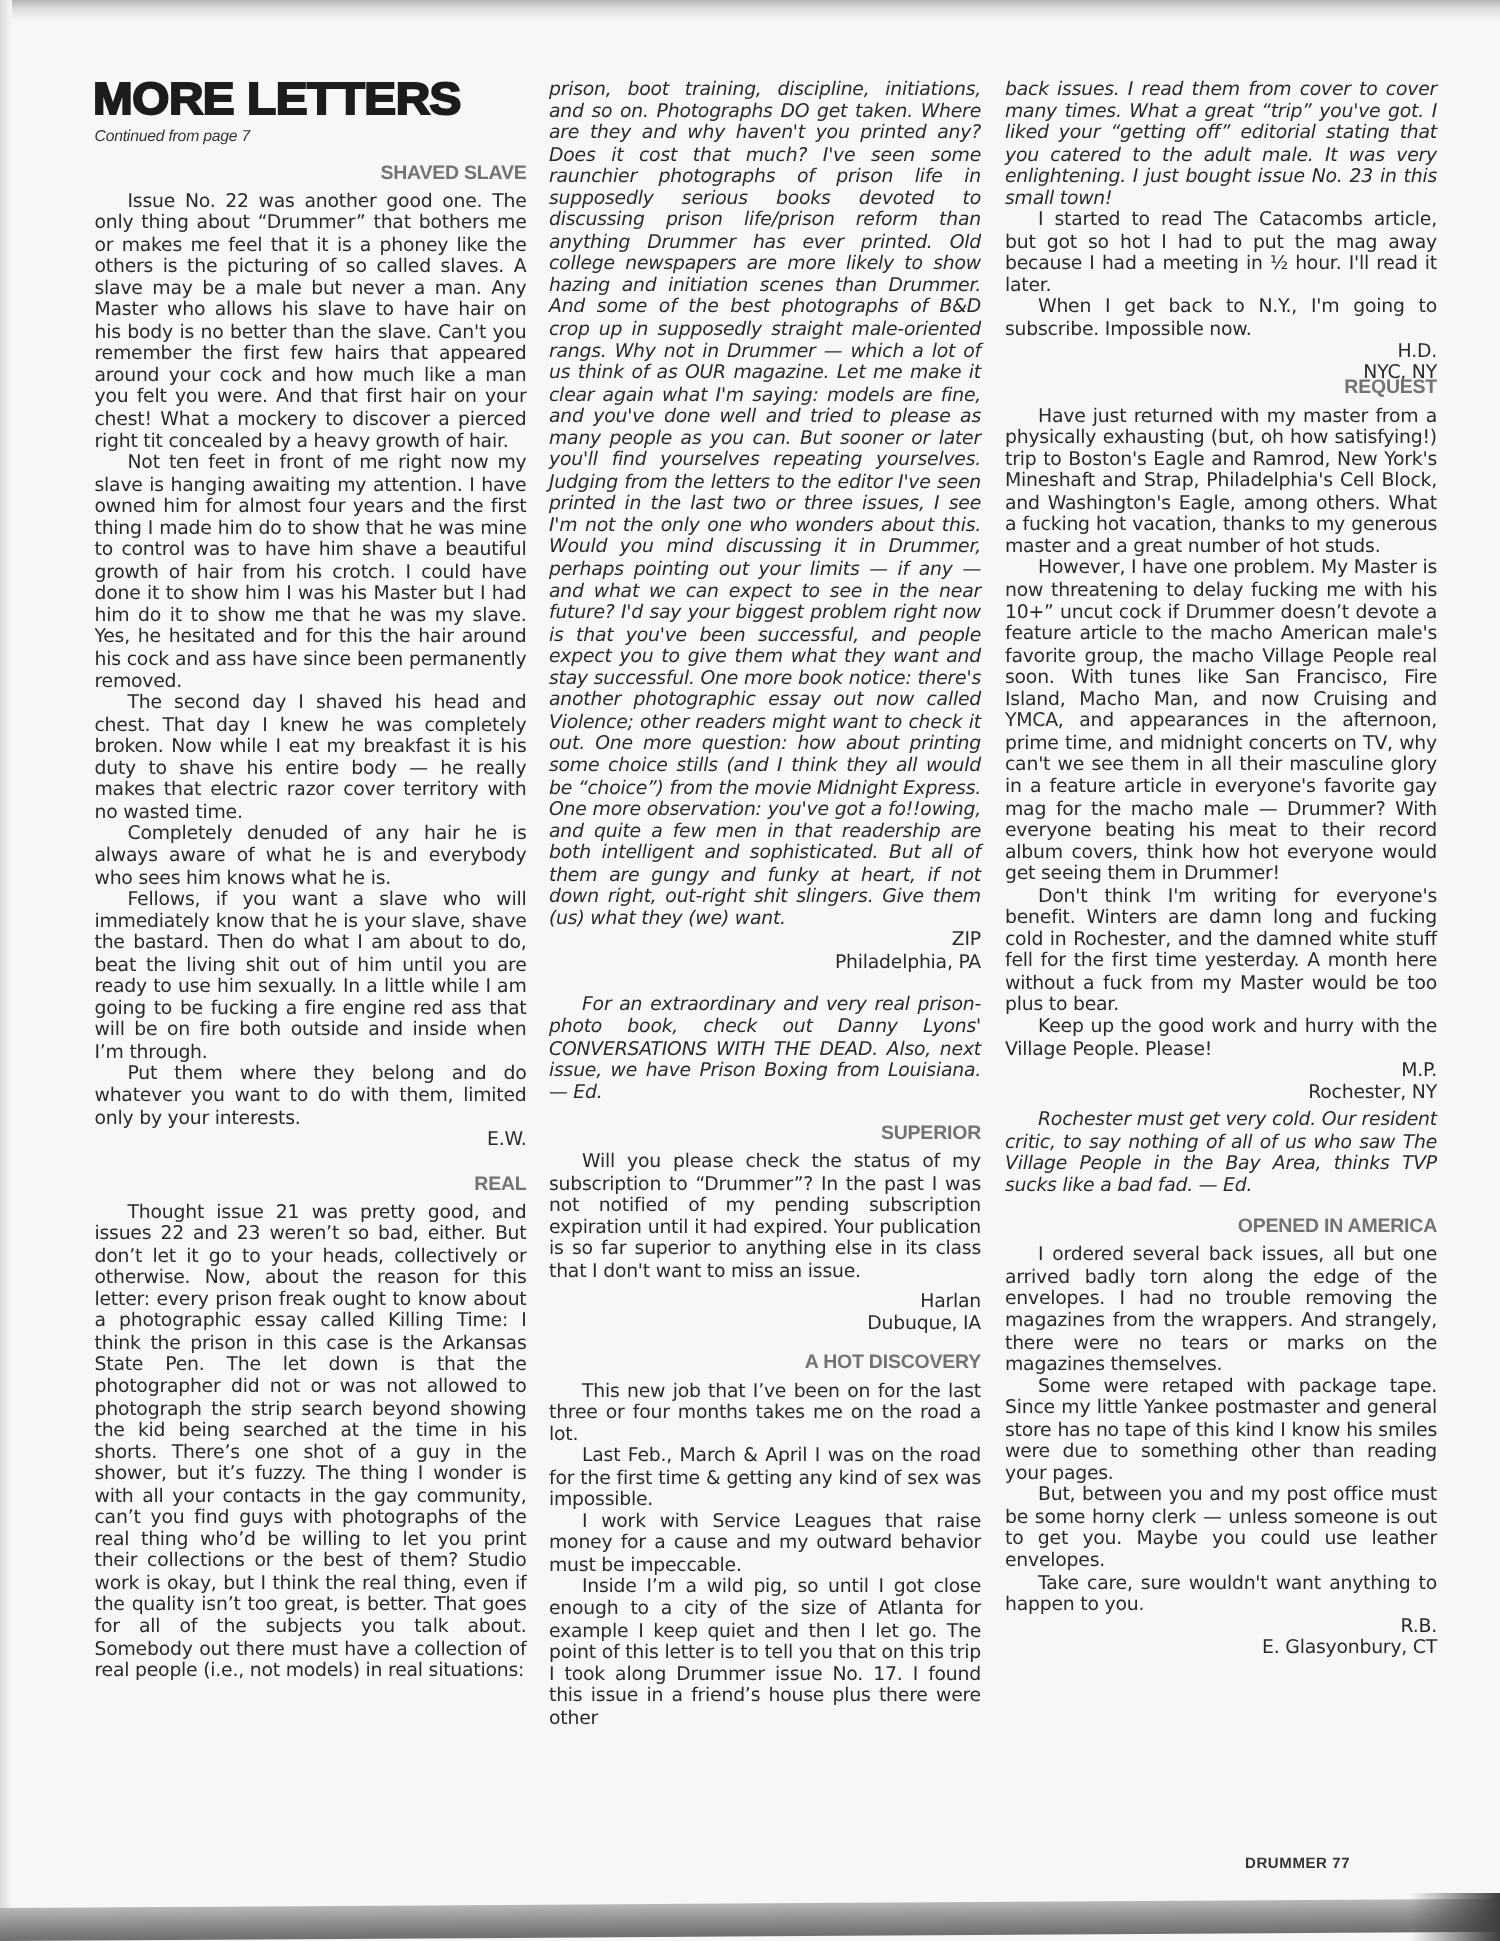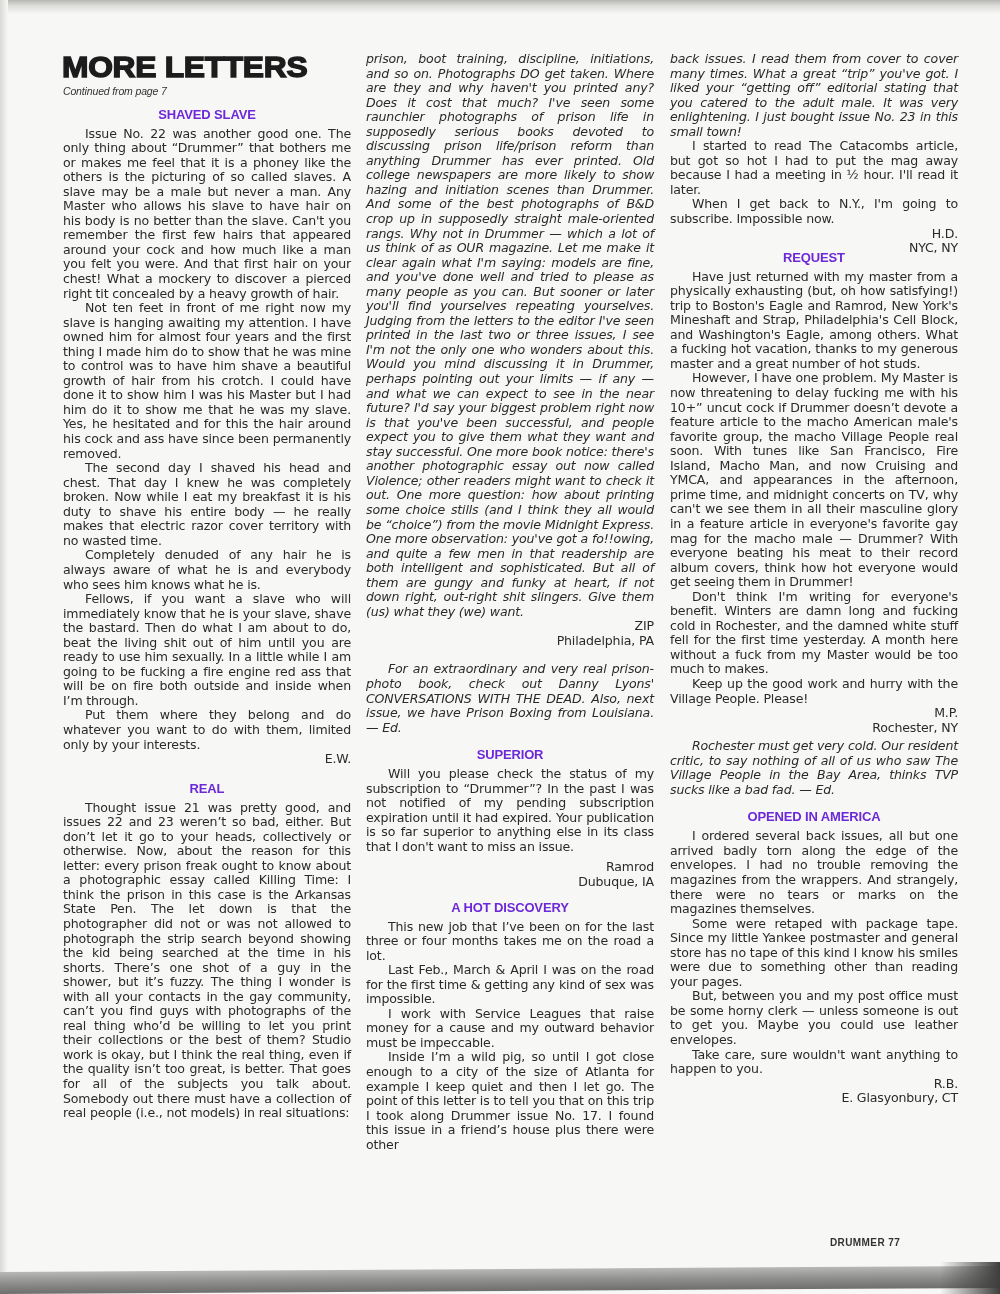--- a/index.html
+++ b/index.html
@@ -45,21 +45,21 @@
       transform: scaleX(1.06); transform-origin: left;
     }
     .continued {
       font-family: "Liberation Sans", sans-serif;
       font-style: italic; font-weight: normal; font-size: 10.5px;
       margin: 1px 0 8px 0; color: #333;
     }
     .heading {
       font-family: "Liberation Sans", sans-serif;
       font-weight: bold; font-size: 13px; line-height: 15px;
-      margin: 10px 0 5px 0; color: #6d28d9; text-align: center;
+      margin: 10px 0 5px 0; color: #737373; text-align: right;
     }
     .heading.first { margin-top: 0; }
     p { margin: 0; text-indent: 22px; }
     p.noindent { text-indent: 0; font-style: italic; }
     .sig { text-align: right; text-indent: 0; }
     .ed { font-style: italic; text-indent: 22px; margin-top: 10px; }
     .footer {
       position: absolute; left: 830px; top: 1237px;
       font-family: "Liberation Sans", sans-serif;
       font-weight: bold; font-size: 10px; letter-spacing: 0.4px; color: #333;
@@ -90,41 +90,41 @@
 </div>
 
 <div class="col col2">
   <p class="noindent">prison, boot training, discipline, initiations, and so on. Photographs DO get taken. Where are they and why haven't you printed any? Does it cost that much? I've seen some raunchier photographs of prison life in supposedly serious books devoted to discussing prison life/prison reform than anything Drummer has ever printed. Old college newspapers are more likely to show hazing and initiation scenes than Drummer. And some of the best photographs of B&amp;D crop up in supposedly straight male-oriented rangs. Why not in Drummer — which a lot of us think of as OUR magazine. Let me make it clear again what I'm saying: models are fine, and you've done well and tried to please as many people as you can. But sooner or later you'll find yourselves repeating yourselves. Judging from the letters to the editor I've seen printed in the last two or three issues, I see I'm not the only one who wonders about this. Would you mind discussing it in Drummer, perhaps pointing out your limits — if any — and what we can expect to see in the near future? I'd say your biggest problem right now is that you've been successful, and people expect you to give them what they want and stay successful. One more book notice: there's another photographic essay out now called Violence; other readers might want to check it out. One more question: how about printing some choice stills (and I think they all would be “choice”) from the movie Midnight Express. One more observation: you've got a fo!!owing, and quite a few men in that readership are both intelligent and sophisticated. But all of them are gungy and funky at heart, if not down right, out-right shit slingers. Give them (us) what they (we) want.</p>
   <p class="sig">ZIP</p>
   <p class="sig">Philadelphia, PA</p>
   <p class="ed" style="margin-top:14px">For an extraordinary and very real prison-photo book, check out Danny Lyons' CONVERSATIONS WITH THE DEAD. Also, next issue, we have Prison Boxing from Louisiana. — Ed.</p>
 
   <div class="heading" style="margin-top:12px">SUPERIOR</div>
   <p>Will you please check the status of my subscription to “Drummer”? In the past I was not notified of my pending subscription expiration until it had expired. Your publication is so far superior to anything else in its class that I don't want to miss an issue.</p>
-  <p class="sig sp6">Ramrod</p>
+  <p class="sig sp6">Harlan</p>
   <p class="sig">Dubuque, IA</p>
 
   <div class="heading" style="">A HOT DISCOVERY</div>
   <p>This new job that I’ve been on for the last three or four months takes me on the road a lot.</p>
   <p>Last Feb., March &amp; April I was on the road for the first time &amp; getting any kind of sex was impossible.</p>
   <p>I work with Service Leagues that raise money for a cause and my outward behavior must be impeccable.</p>
   <p>Inside I’m a wild pig, so until I got close enough to a city of the size of Atlanta for example I keep quiet and then I let go. The point of this letter is to tell you that on this trip I took along Drummer issue No. 17. I found this issue in a friend’s house plus there were other</p>
 </div>
 
 <div class="col col3">
   <p class="noindent">back issues. I read them from cover to cover many times. What a great “trip” you've got. I liked your “getting off” editorial stating that you catered to the adult male. It was very enlightening. I just bought issue No. 23 in this small town!</p>
   <p>I started to read The Catacombs article, but got so hot I had to put the mag away because I had a meeting in ½ hour. I'll read it later.</p>
   <p>When I get back to N.Y., I'm going to subscribe. Impossible now.</p>
   <p class="sig">H.D.</p>
   <p class="sig">NYC, NY</p>
 
   <div class="heading" style="margin-top:-6px">REQUEST</div>
   <p>Have just returned with my master from a physically exhausting (but, oh how satisfying!) trip to Boston's Eagle and Ramrod, New York's Mineshaft and Strap, Philadelphia's Cell Block, and Washington's Eagle, among others. What a fucking hot vacation, thanks to my generous master and a great number of hot studs.</p>
   <p>However, I have one problem. My Master is now threatening to delay fucking me with his 10+” uncut cock if Drummer doesn’t devote a feature article to the macho American male's favorite group, the macho Village People real soon. With tunes like San Francisco, Fire Island, Macho Man, and now Cruising and YMCA, and appearances in the afternoon, prime time, and midnight concerts on TV, why can't we see them in all their masculine glory in a feature article in everyone's favorite gay mag for the macho male — Drummer? With everyone beating his meat to their record album covers, think how hot everyone would get seeing them in Drummer!</p>
-  <p>Don't think I'm writing for everyone's benefit. Winters are damn long and fucking cold in Rochester, and the damned white stuff fell for the first time yesterday. A month here without a fuck from my Master would be too much to makes.</p>
+  <p>Don't think I'm writing for everyone's benefit. Winters are damn long and fucking cold in Rochester, and the damned white stuff fell for the first time yesterday. A month here without a fuck from my Master would be too plus to bear.</p>
   <p>Keep up the good work and hurry with the Village People. Please!</p>
   <p class="sig">M.P.</p>
   <p class="sig">Rochester, NY</p>
   <p class="ed" style="margin-top:4px">Rochester must get very cold. Our resident critic, to say nothing of all of us who saw The Village People in the Bay Area, thinks TVP sucks like a bad fad. — Ed.</p>
 
   <div class="heading" style="margin-top:12px">OPENED IN AMERICA</div>
   <p>I ordered several back issues, all but one arrived badly torn along the edge of the envelopes. I had no trouble removing the magazines from the wrappers. And strangely, there were no tears or marks on the magazines themselves.</p>
   <p>Some were retaped with package tape. Since my little Yankee postmaster and general store has no tape of this kind I know his smiles were due to something other than reading your pages.</p>
   <p>But, between you and my post office must be some horny clerk — unless someone is out to get you. Maybe you could use leather envelopes.</p>
   <p>Take care, sure wouldn't want anything to happen to you.</p>

